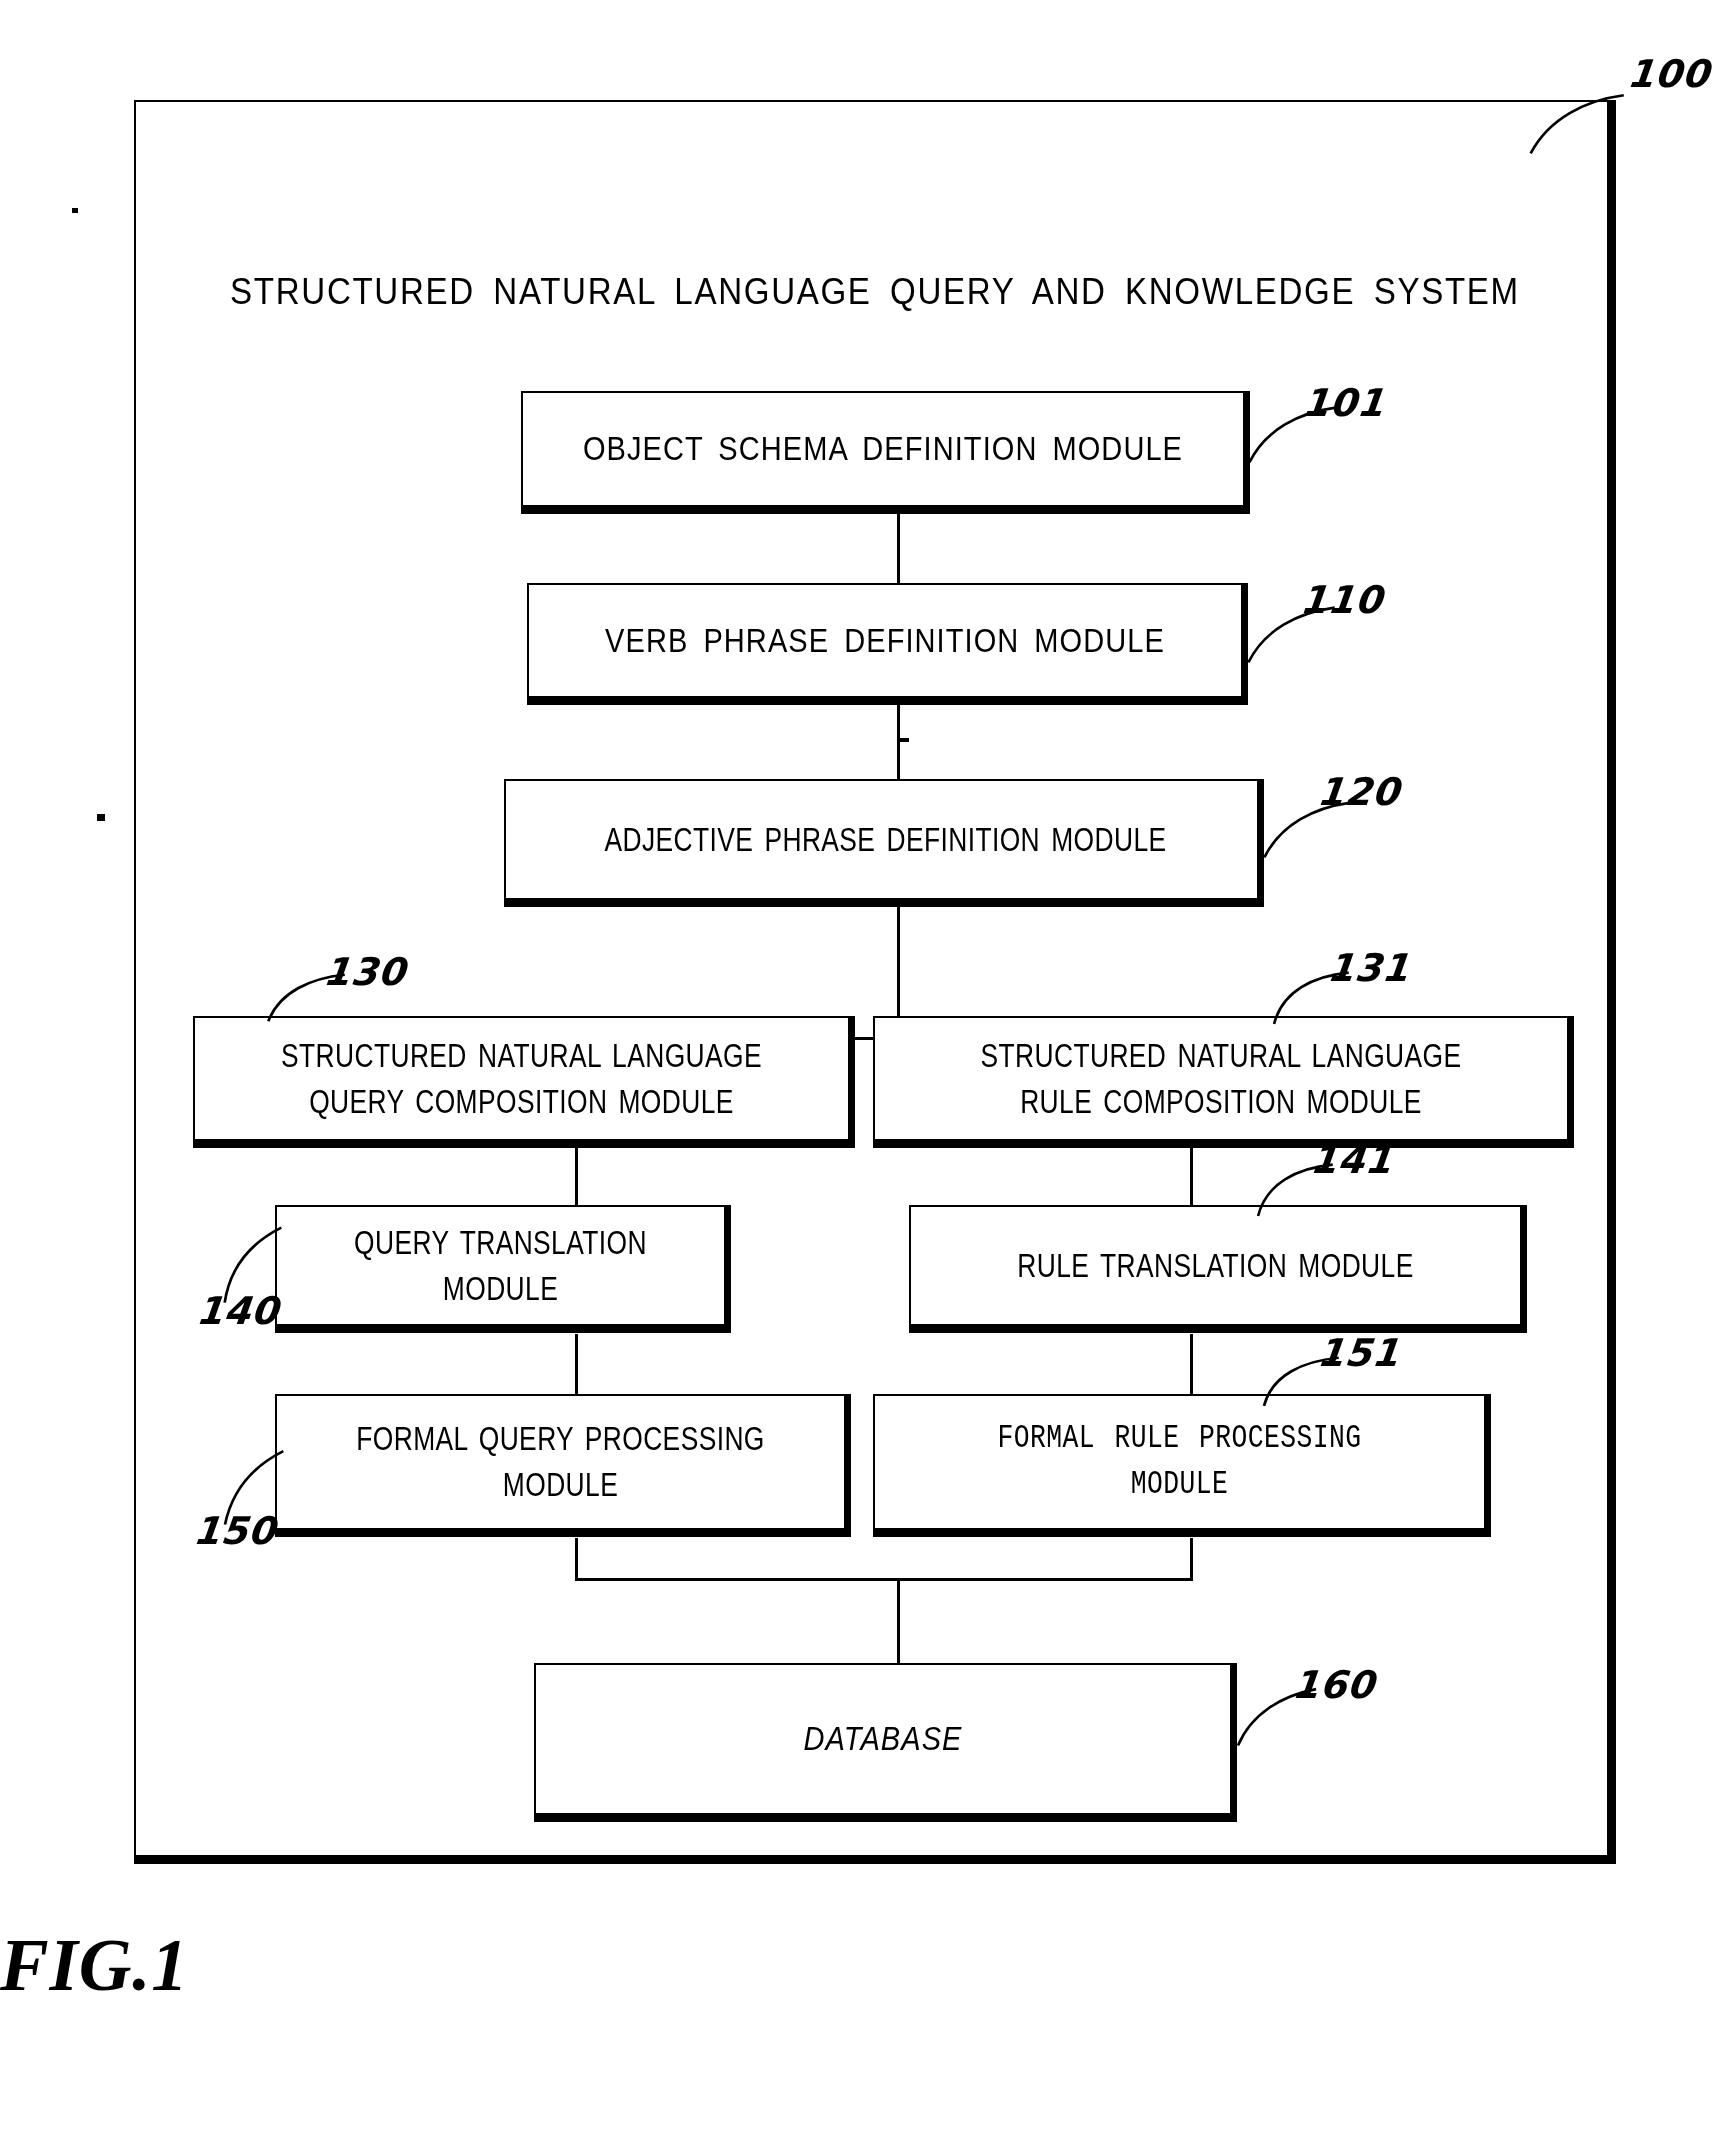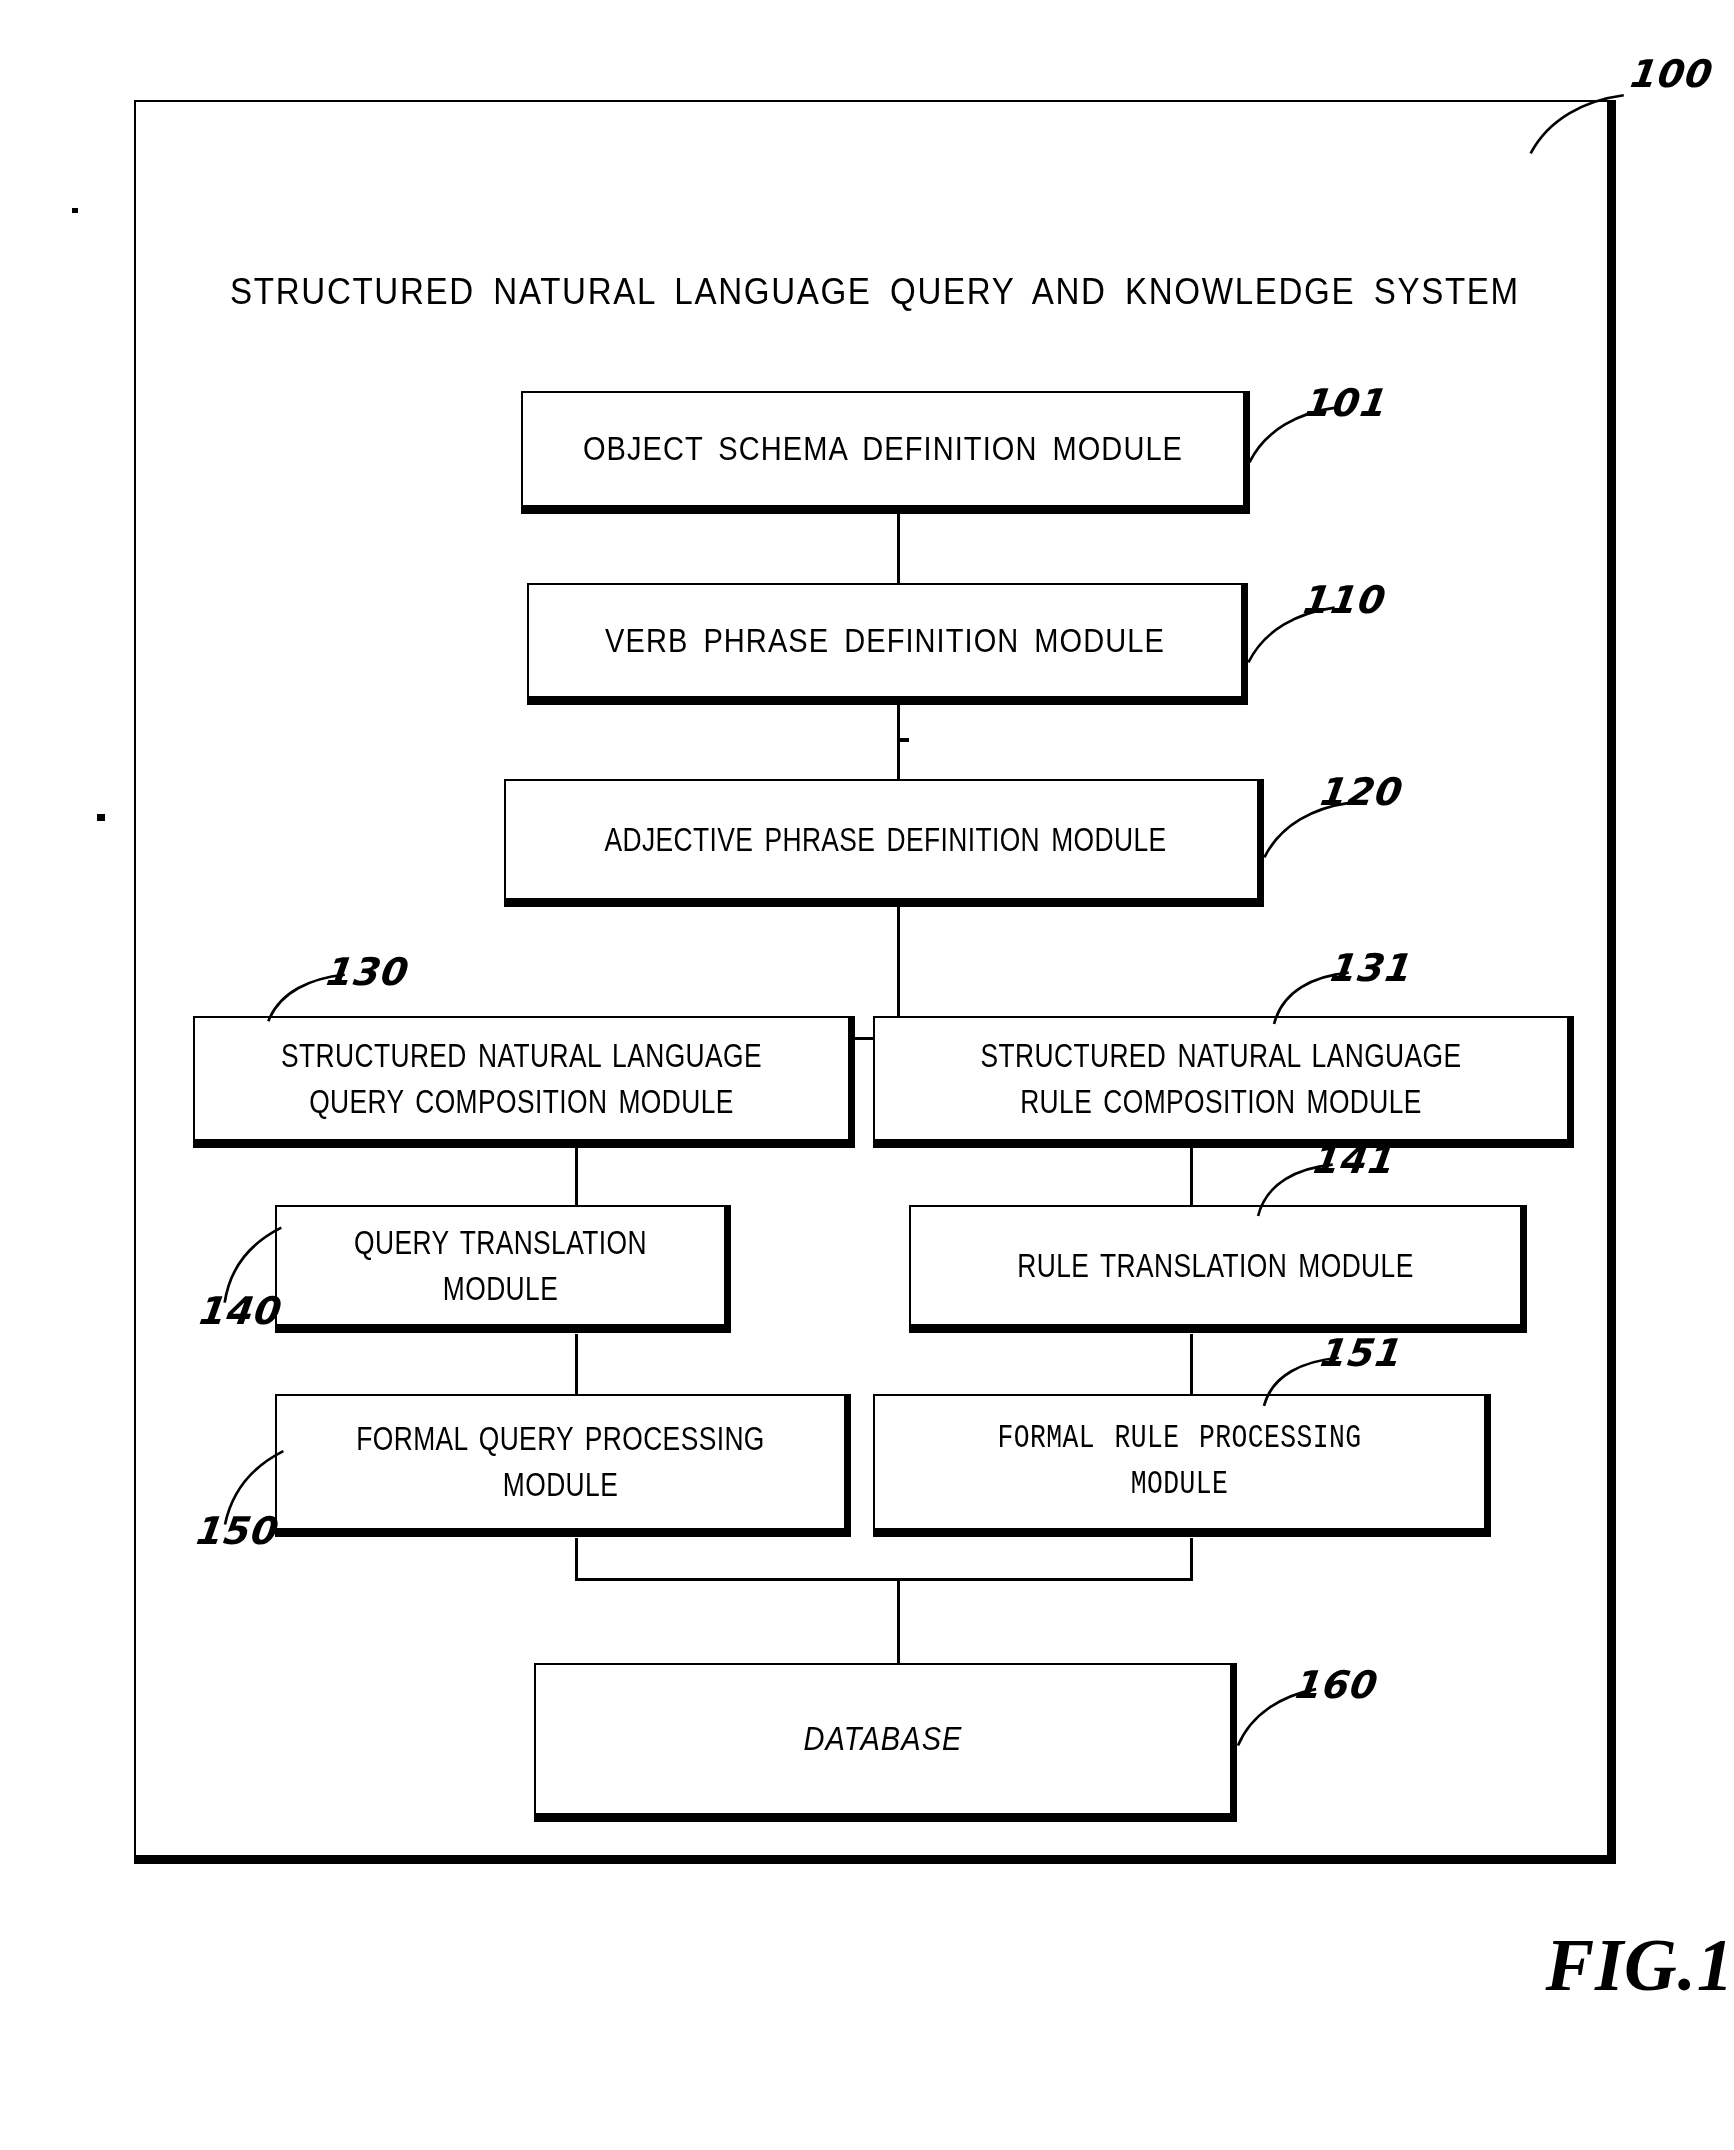--- a/index.html
+++ b/index.html
@@ -115,21 +115,21 @@
     stroke: #000;
     stroke-width: 3.2;
   }
 
   
   #fig-caption {
     position: absolute;
     left: 0;
     top: 1924px;
     width: 1734px;
-    text-align: right;
+    text-align: left;
     font-family: "Liberation Serif", serif;
     font-style: italic;
     font-weight: 700;
     font-size: 73px;
     letter-spacing: 0.8px;
   }
 
   
   .speckle {
     position: absolute;

